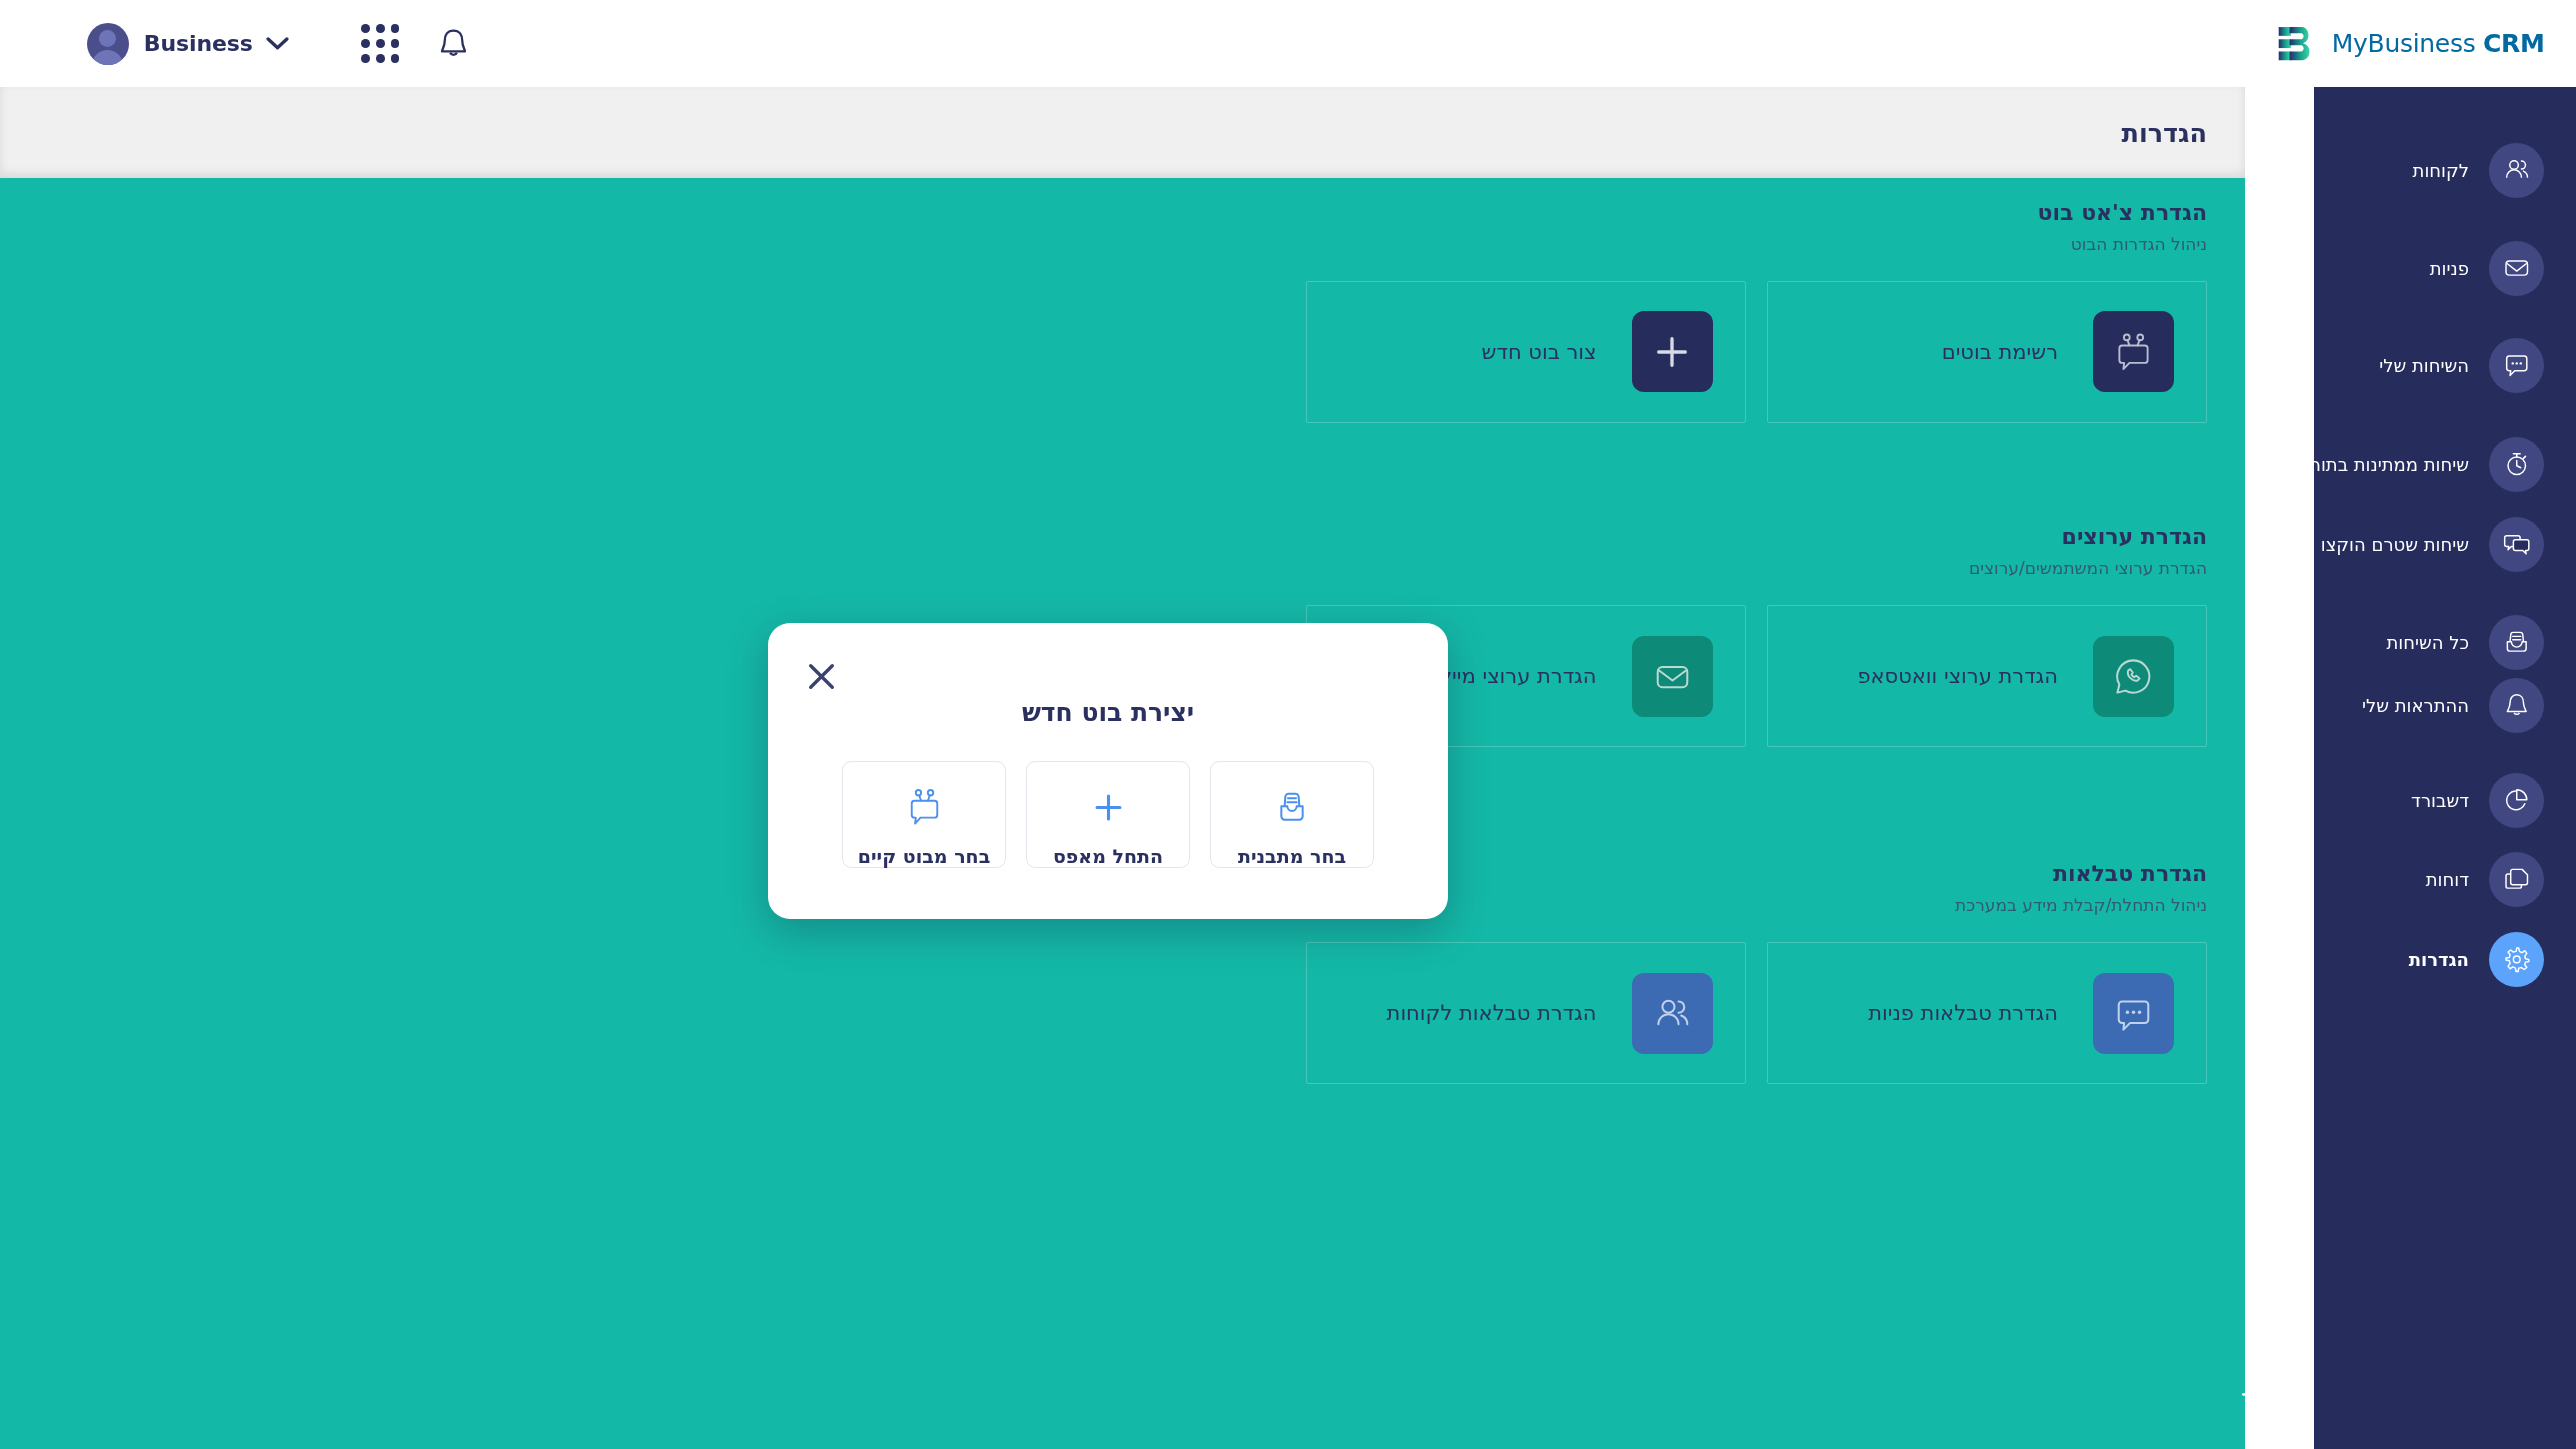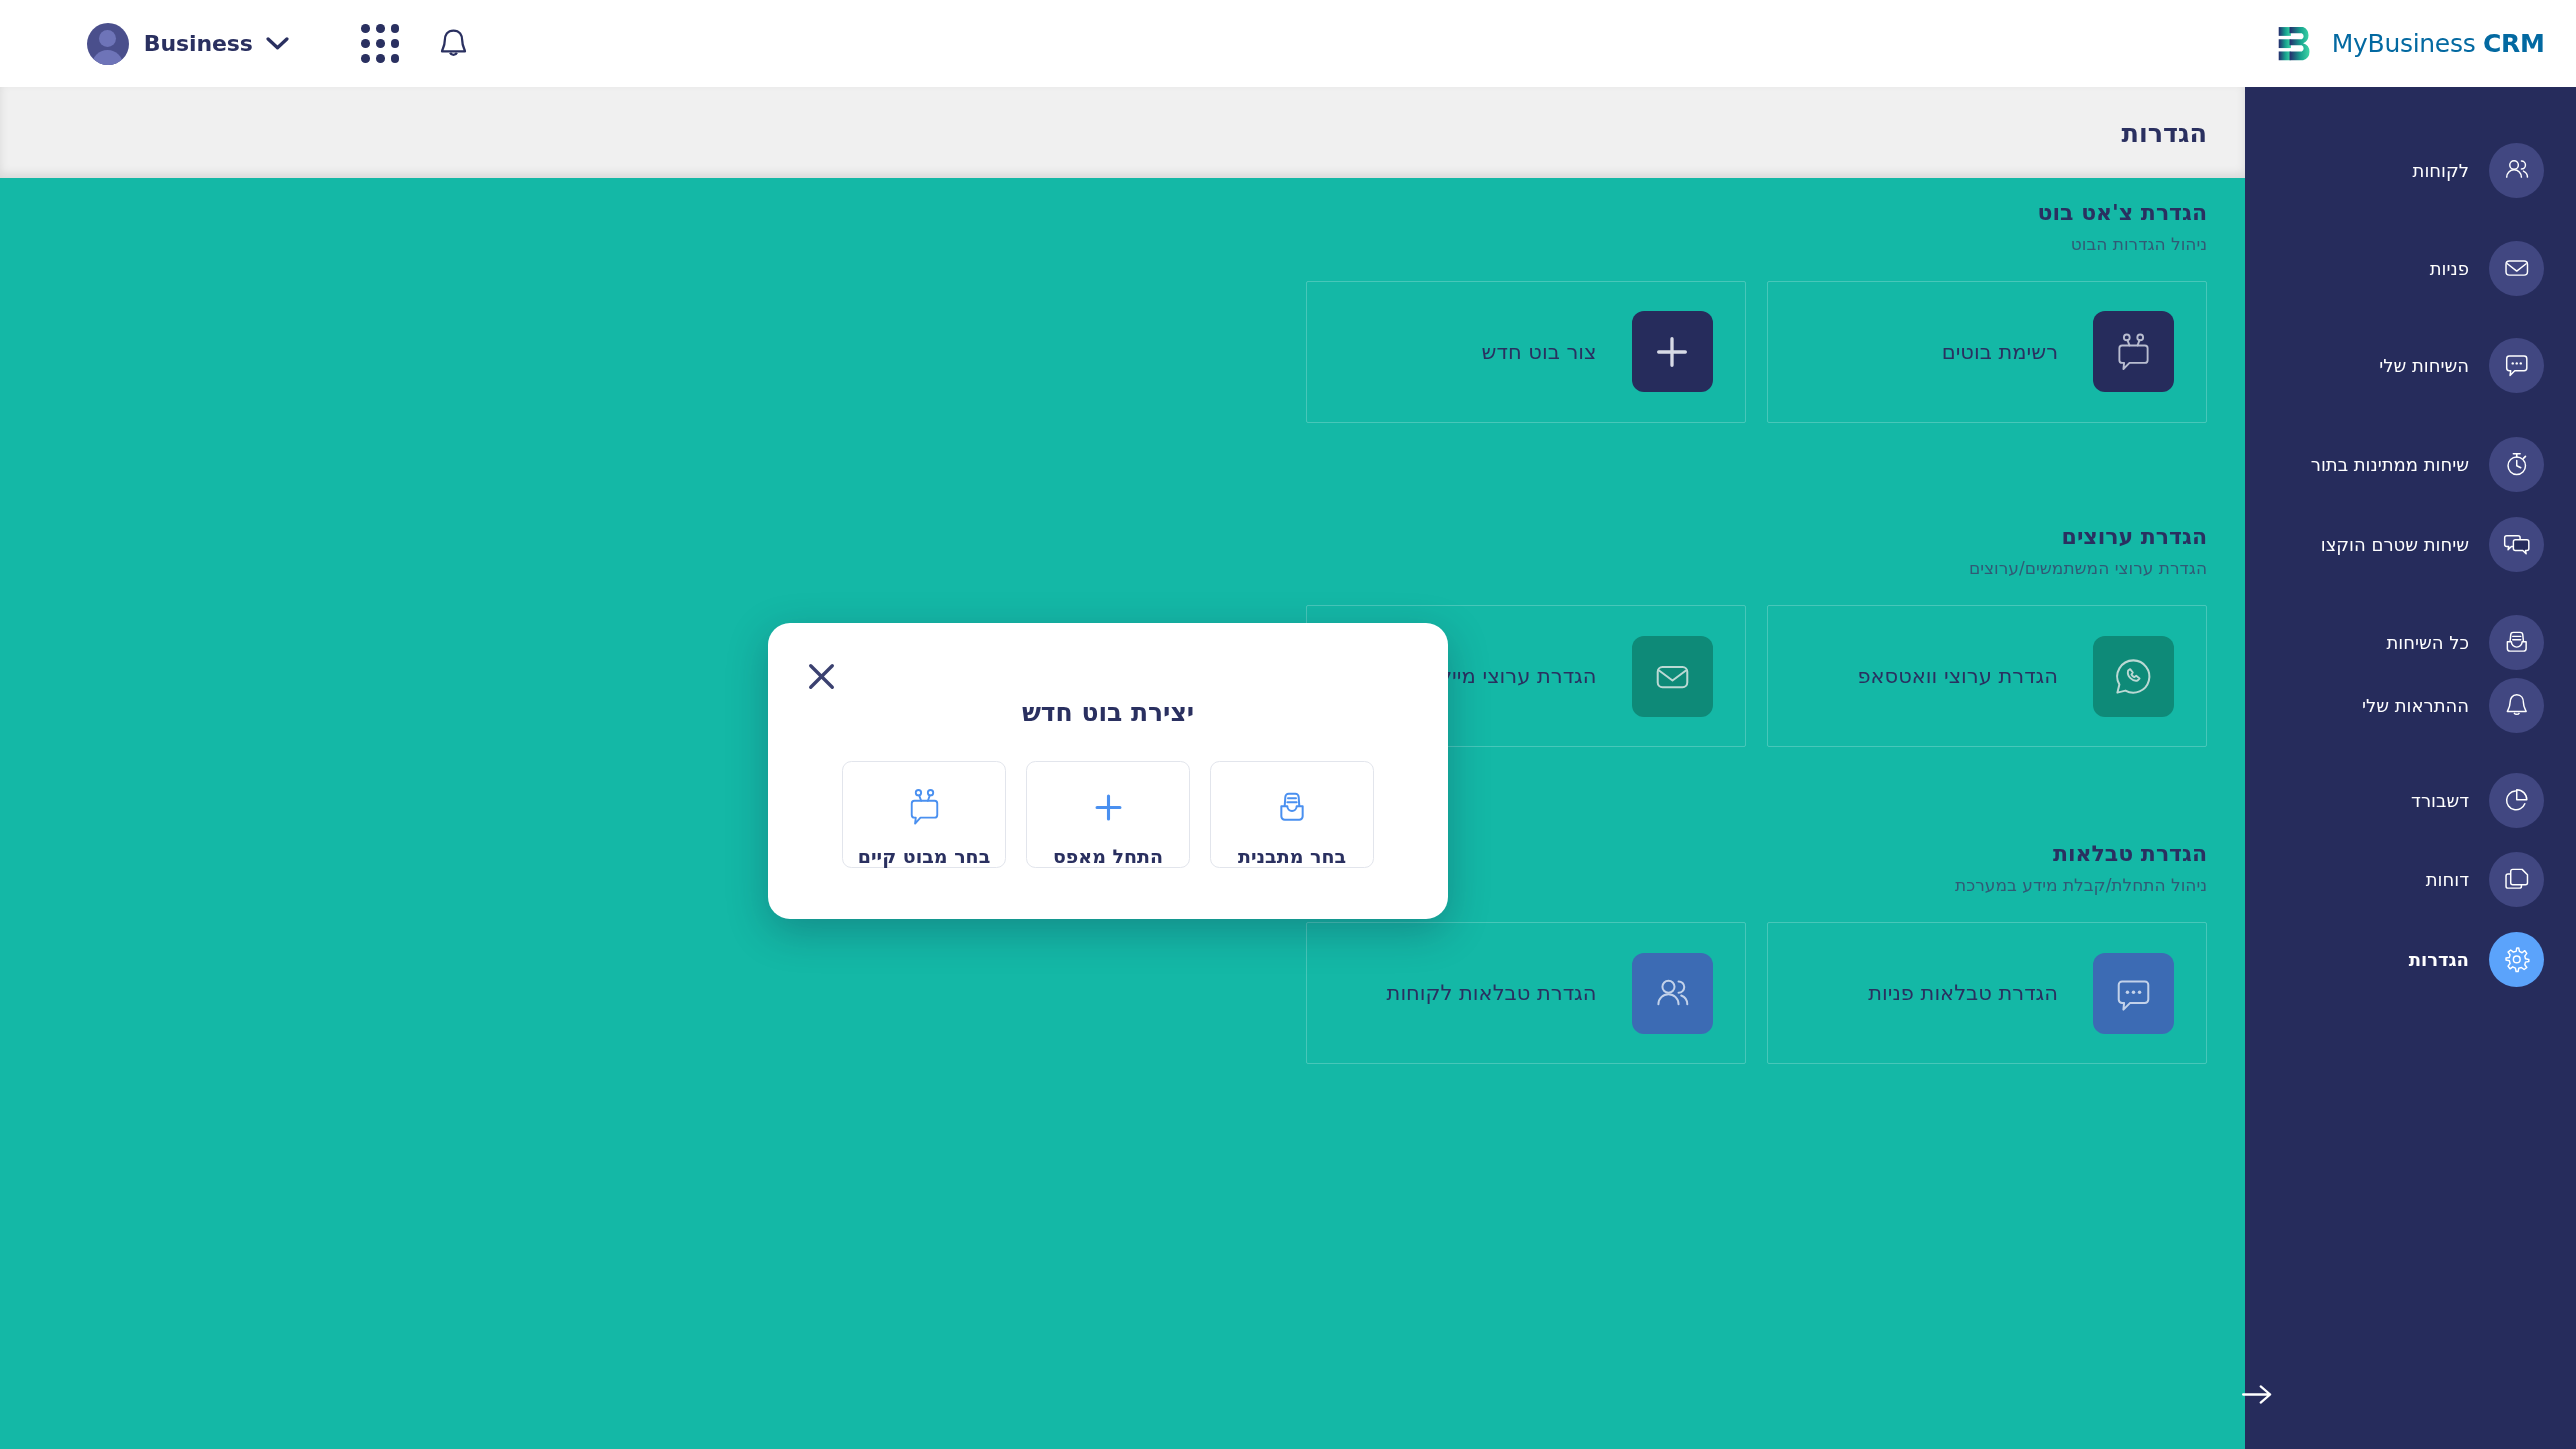--- a/index.html
+++ b/index.html
@@ -53,21 +53,21 @@
     width: 331px;
     display: flex; align-items: center; justify-content: center;
     direction: ltr; gap: 13.4px; background: #ffffff;
   }
   .brand-text { font-size: 25px; color: #0369a1; letter-spacing: -0.3px; font-weight: 400; }
   .brand-text b { font-weight: 700; }
 
   
   .sidebar {
     position: absolute; right: 0; top: 87px;
-    width: 331px; height: 1362px;
+    width: 262px; height: 1362px;
     background: #262C5C;
     z-index: 30;
   }
   .side-item {
     position: absolute; right: 0; width: 331px; height: 66px;
     display: flex; align-items: center; justify-content: flex-start;
     direction: rtl; padding-right: 32px; gap: 0;
   }
   .side-circle {
     width: 55px; height: 55px; border-radius: 50%;
@@ -292,21 +292,21 @@
             <svg width="43" height="43" viewBox="0 0 64 64">
               <rect x="10" y="18" width="44" height="30" rx="7" stroke="#BBD9D4" stroke-width="3" fill="none"></rect>
               <path d="M12 23 L32 38 L52 23" stroke="#BBD9D4" stroke-width="3" fill="none" stroke-linecap="round" stroke-linejoin="round"></path>
             </svg>
           </div>
           <span class="card-label">הגדרת ערוצי מייל</span>
         </div>
       </div>
     </div>
 
-    <div class="section" style="top:663px;">
+    <div class="section" style="top:683px;">
       <div class="section-title">הגדרת טבלאות</div>
       <div class="section-sub">ניהול התחלת/קבלת מידע במערכת</div>
       <div class="cards">
 
         <div class="card">
           <div class="card-tile tile-blue">
             <svg width="43" height="43" viewBox="0 0 64 64">
               <path d="M15 14 L49 14 A5 5 0 0 1 54 19 L54 41 A5 5 0 0 1 49 46 L27 46 L17 56 L18 46 L15 46
                        A5 5 0 0 1 10 41 L10 19 A5 5 0 0 1 15 14 Z" stroke="#C3D2EA" stroke-width="3" fill="none" stroke-linejoin="round"></path>
               <circle cx="23" cy="30" r="2.6" fill="#C3D2EA"></circle>

